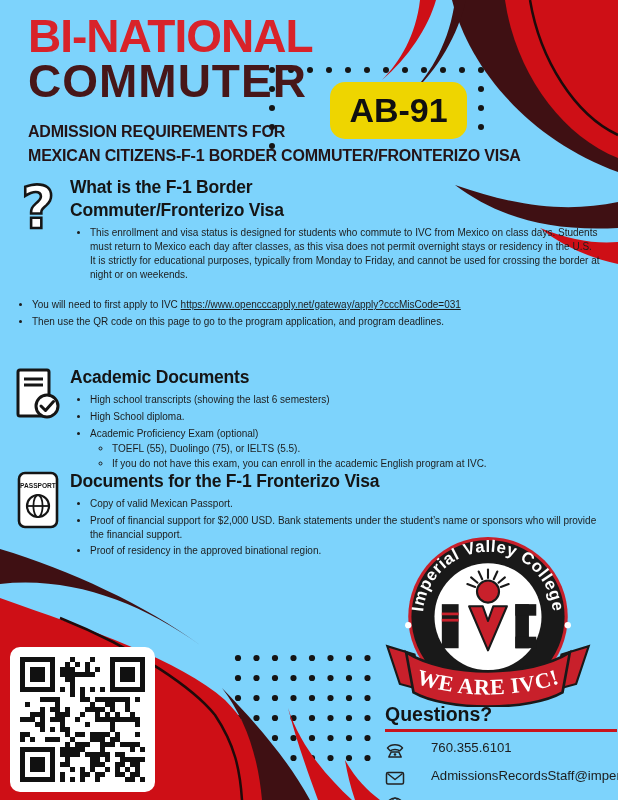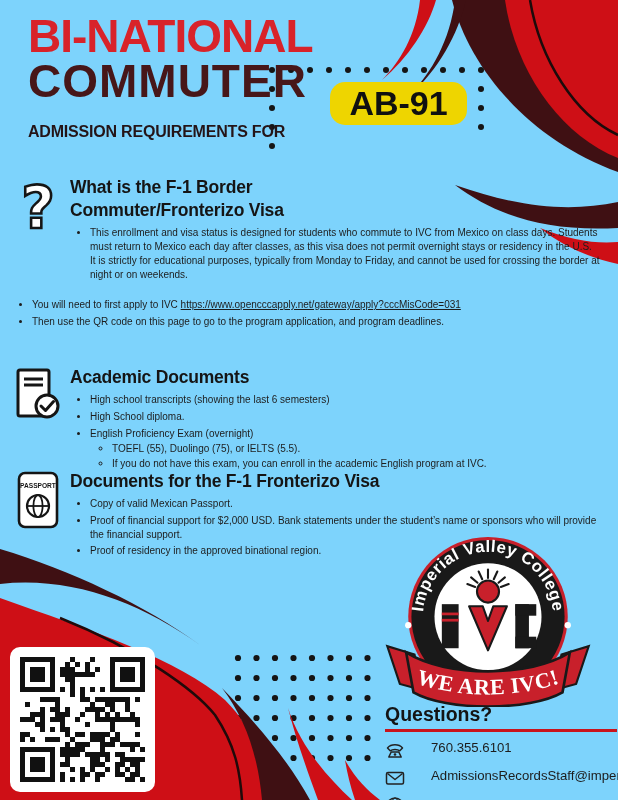--- a/index.html
+++ b/index.html
@@ -11,21 +11,21 @@
   #deco { position:absolute; inset:0; z-index:0; }
   .content { position:relative; z-index:1; }
 
   
   .title-block { position:absolute; left:28px; top:14px; line-height:0.98; }
   .title-line1 { font-size:46px; font-weight:800; letter-spacing:-1px; color:#D8232A; }
   .title-line2 { font-size:46px; font-weight:800; letter-spacing:1px; color:#471719; }
   .subtitle-block { position:absolute; left:28px; top:120px; color:#241417; }
   .subtitle-block div { font-size:16px; font-weight:800; line-height:1.5; letter-spacing:-0.2px; }
   .badge {
-    position:absolute; left:330px; top:82px; width:137px; height:43px;
+    position:absolute; left:330px; top:82px; width:137px; height:57px;
     background:#EED500; border-radius:15px; display:flex; align-items:center; justify-content:center;
   }
   .badge span { font-size:34px; font-weight:800; color:#101010; letter-spacing:0; }
 
   
   .section { position:absolute; left:12px; width:600px; display:flex; gap:6px; }
   .sec-icon { flex:0 0 52px; display:flex; justify-content:center; align-items:flex-start; }
   .sec-body h2 { font-size:17.5px; font-weight:800; color:#151515; line-height:1.32; letter-spacing:-0.2px; }
   .sec-body ul { margin:4px 0 0 0; padding-left:20px; list-style:disc; }
   .sec-body li { font-size:10px; line-height:1.38; color:#1d1d1d; margin-bottom:3px; max-width:510px; }
@@ -154,20 +154,21 @@
       <div class="title-line1">BI-NATIONAL</div>
       <div class="title-line2">COMMUTER</div>
     </div>
 
     <div class="badge">
       <span>AB-91</span>
     </div>
 
     <div class="subtitle-block">
       <div>ADMISSION REQUIREMENTS FOR</div>
+      <div>MEXICAN CITIZENS-F-1 BORDER COMMUTER/FRONTERIZO VISA</div>
     </div>
 
     <div class="section" style="top:176px">
       <div class="sec-icon">
         <svg width="48" height="72" viewBox="0 0 48 72">
           <text x="24" y="52" text-anchor="middle" font-family="DejaVu Sans, sans-serif" font-size="58" font-weight="bold" fill="#ffffff" stroke="#151515" stroke-width="2.6">?</text>
         </svg>
       </div>
       <div class="sec-body">
         <h2 style="max-width:250px">What is the F-1 Border Commuter/Fronterizo Visa</h2>
@@ -194,21 +195,21 @@
           <line x1="11" y1="19" x2="30" y2="19" stroke="#151515" stroke-width="3"></line>
           <circle cx="34" cy="40" r="11" fill="#ffffff" stroke="#151515" stroke-width="3"></circle>
           <path d="M28,40 l4.5,4.5 8,-9" fill="none" stroke="#151515" stroke-width="3" stroke-linecap="round" stroke-linejoin="round"></path>
         </svg>
       </div>
       <div class="sec-body">
         <h2>Academic Documents</h2>
         <ul>
           <li><span>High school transcripts (showing the last 6 semesters)</span></li>
           <li><span>High School diploma.</span></li>
-          <li><span>English Proficiency Exam (overnight)</span>
+          <li><span>Academic Proficiency Exam (optional)</span>
             <ul class="subs">
               <li><span>TOEFL (55), Duolingo (75), or IELTS (5.5).</span></li>
               <li><span>If you do not have this exam, you can enroll in the academic English program at IVC.</span></li>
             </ul>
           </li>
         </ul>
       </div>
     </div>
 
     <div class="section" style="top:470px">

